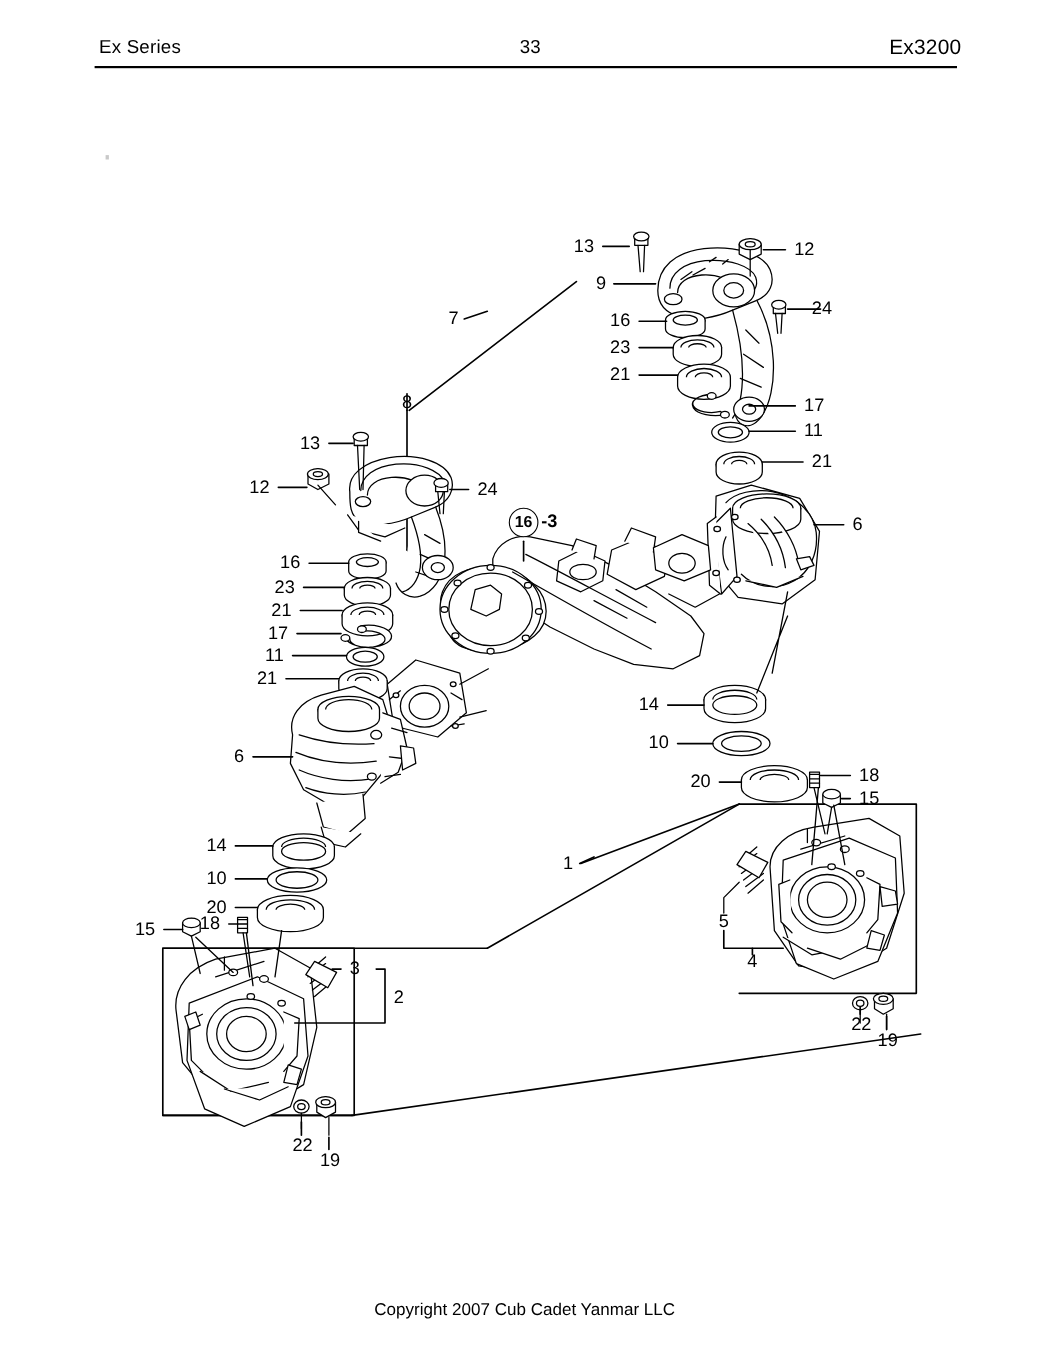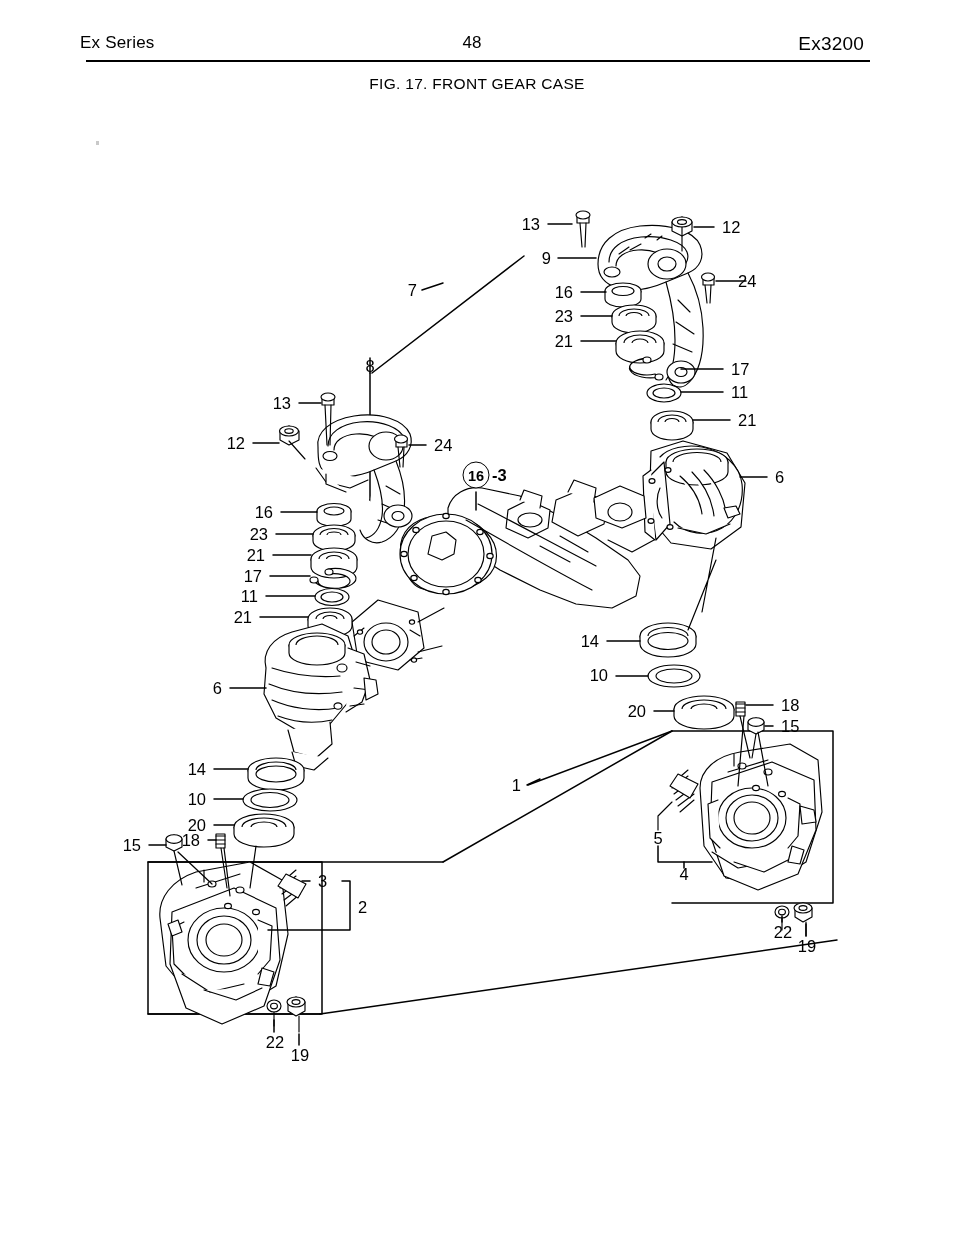--- a/index.html
+++ b/index.html
@@ -1,21 +1,21 @@
 <!DOCTYPE html>
 <html><head>
 <meta charset="utf-8">
 <style>
   html,body{margin:0;padding:0;background:#ffffff;}
   body{width:954px;height:1235px;position:relative;font-family:"Liberation Sans",sans-serif;color:#000;}
 
   .page{position:absolute;inset:0;width:954px;height:1235px;background:#fff;}
 
   
-  .hdr{position:absolute;left:80px;top:33px;width:784px;height:30px;}
+  .hdr{position:absolute;left:90px;top:33px;width:784px;height:30px;}
   .hdr .left{position:absolute;left:0;top:0;font-size:17px;letter-spacing:.2px;}
   .hdr .ctr{position:absolute;left:0;right:0;top:0;text-align:center;font-size:17px;}
   .hdr .right{position:absolute;right:0;top:0;font-size:19px;letter-spacing:.2px;}
   .hdr-rule{position:absolute;left:86px;top:60px;width:784px;height:2px;background:#000;}
 
   .figtitle{position:absolute;left:0;right:0;top:75px;text-align:center;font-size:15.5px;letter-spacing:.3px;}
 
   .footer{position:absolute;left:0;right:0;top:1182px;text-align:center;font-size:15.5px;}
 
   .speck{position:absolute;left:96px;top:141px;width:3px;height:4px;background:#c9c9c9;}
@@ -35,26 +35,25 @@
            font-size:14.5px;font-weight:bold;background:#fff;}
   .dashqty{position:absolute;font-size:16.5px;font-weight:bold;transform:translate(0,-50%);}
 </style>
 </head>
 <body>
 
 <div class="page">
 
   <div class="hdr">
     <span class="left">Ex Series</span>
-    <span class="ctr">48</span>
+    <span class="ctr">33</span>
     <span class="right">Ex3200</span>
   </div>
   <div class="hdr-rule"></div>
 
-  <div class="figtitle">FIG. 17. FRONT GEAR CASE</div>
 
   <div class="speck"></div>
 
   <div class="art">
   <svg width="954" height="1235" viewBox="0 0 954 1235" fill="none" stroke="#000" stroke-width="1.15" stroke-linecap="round" stroke-linejoin="round">
 
     <g stroke-width="1.5">
 
       <path d="M558 258 H596"></path>
 
@@ -545,13 +544,14 @@
       <div class="cal r" style="left: 200px; top: 840px;">18</div>
       <div class="cal c" style="left: 684px; top: 874px;">4</div>
       <div class="cal l" style="left: 318px; top: 881px;">3</div>
       <div class="cal l" style="left: 358px; top: 907px;">2</div>
       <div class="cal c" style="left: 783px; top: 932px;">22</div>
       <div class="cal c" style="left: 807px; top: 946px;">19</div>
       <div class="cal c" style="left: 275px; top: 1042px;">22</div>
       <div class="cal c" style="left: 300px; top: 1055px;">19</div>
     </div>
 
+  <div class="footer">Copyright 2007 Cub Cadet Yanmar LLC</div>
 </div>
 
 </body></html>

